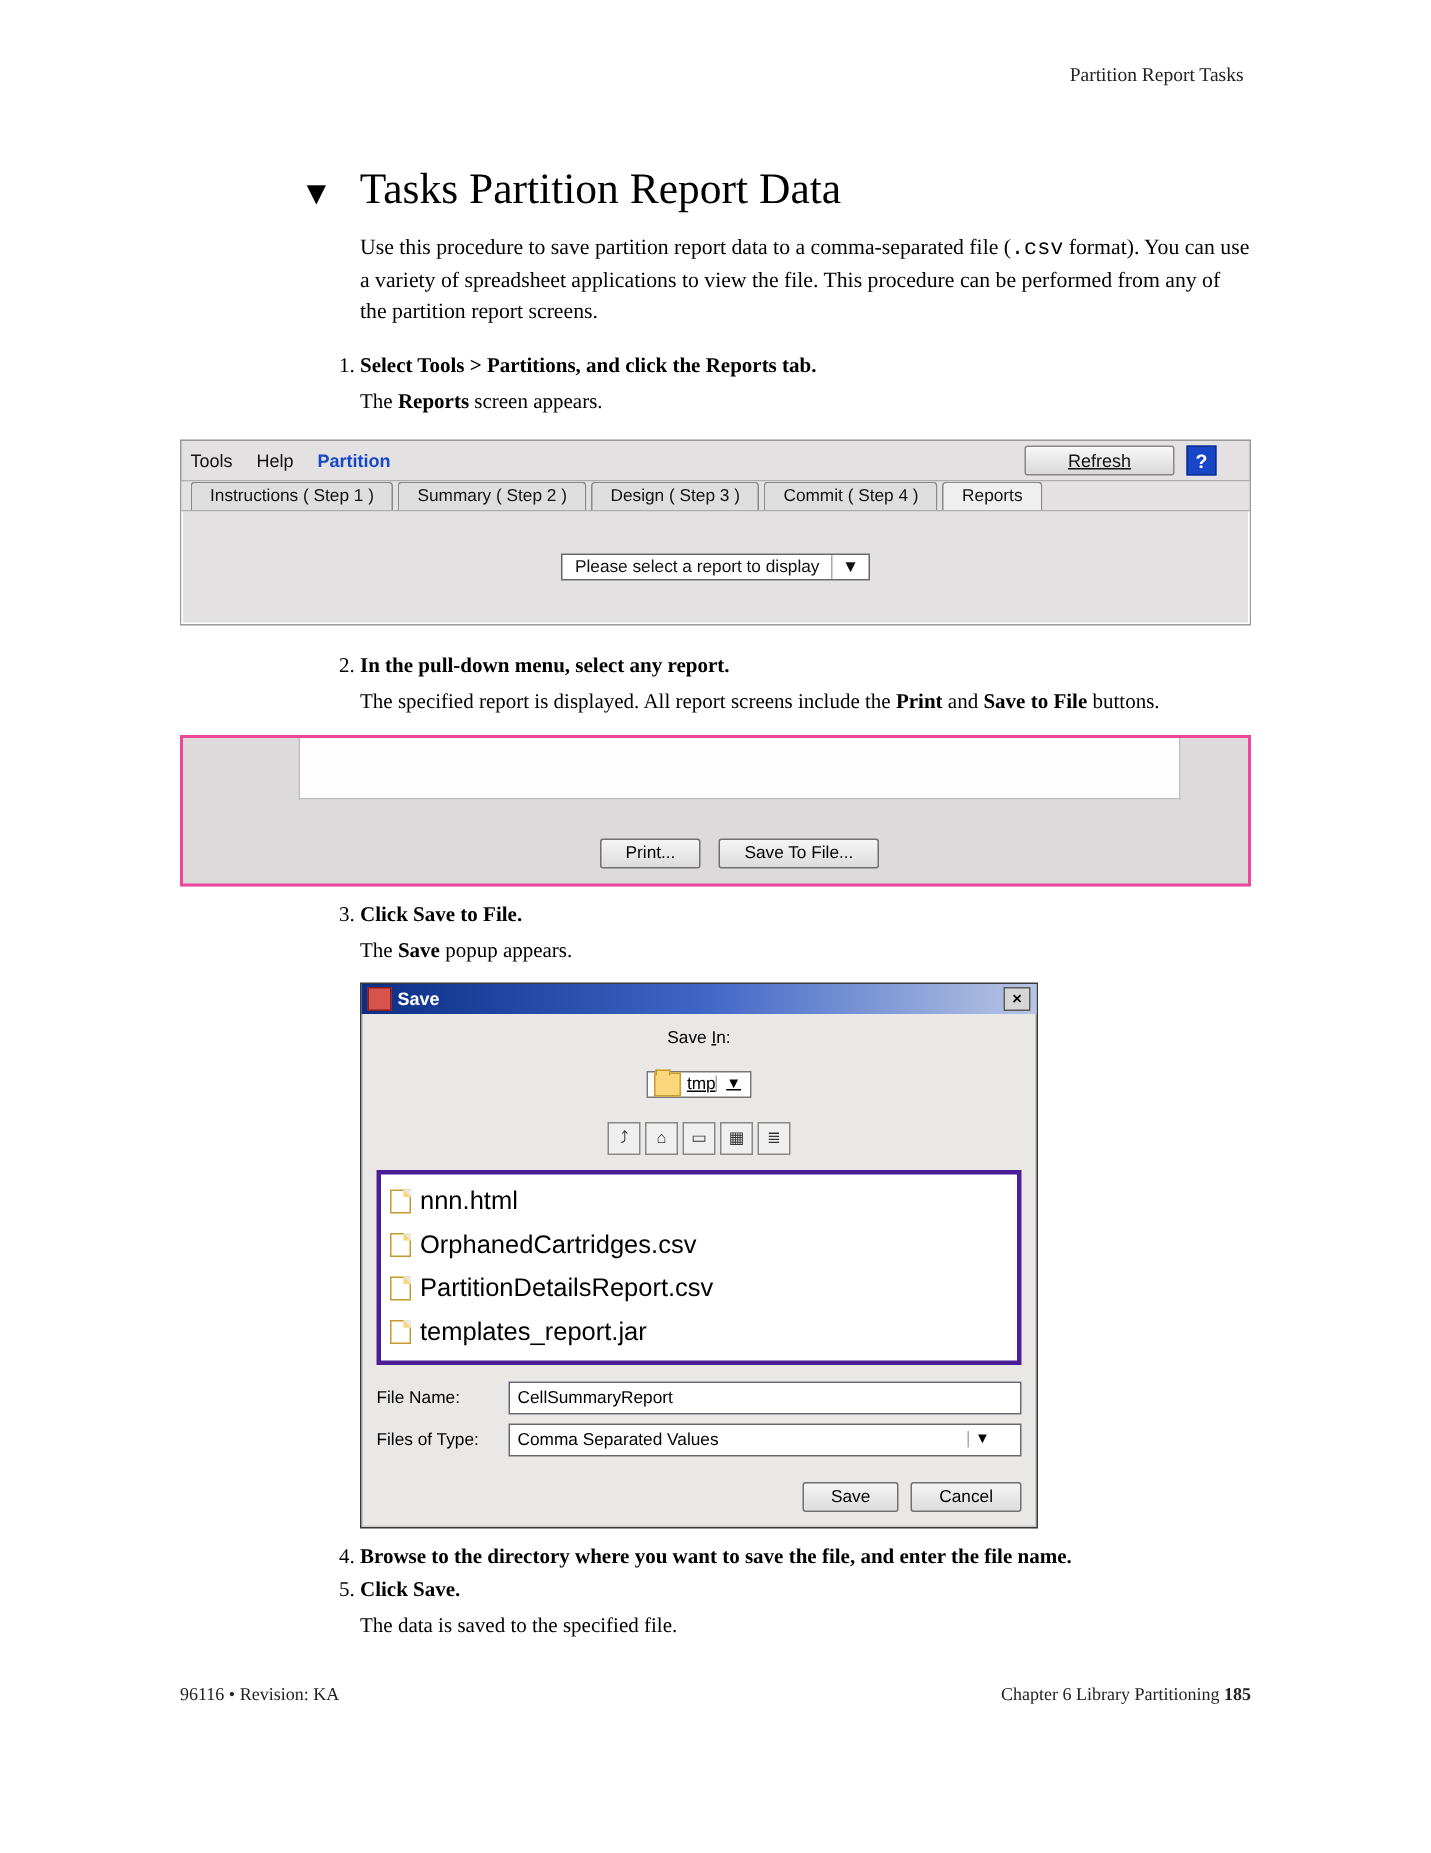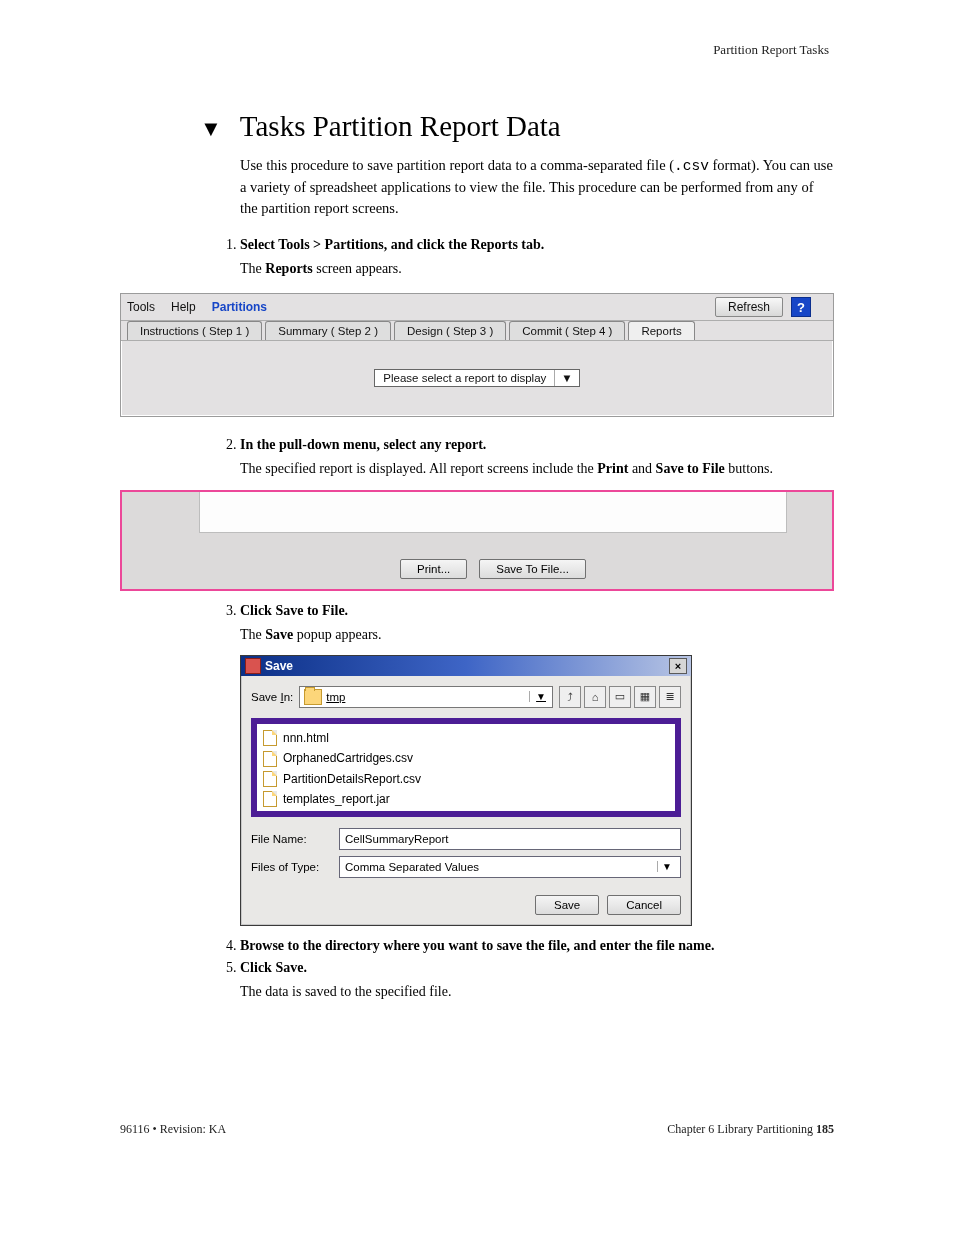--- a/index.html
+++ b/index.html
@@ -72,23 +72,24 @@
     align-items: center;
     padding: 3px 6px;
     border-bottom: 1px solid #adadad;
   }
   .app1 .menubar span { margin-right: 16px; }
   .app1 .menubar .active { color: #1746c7; font-weight: 700; }
   .app1 .menubar .spacer { flex: 1; }
   .app1 .menubar .refresh-btn {
     border: 1px solid #888;
     background: linear-gradient(#f8f8f8,#d8d8d8);
-    padding: 2px 12px;
+    padding: 2px 28px;
     border-radius: 2px;
     margin-right: 8px;
+    text-decoration: underline;
   }
   .app1 .menubar .help-icon {
     width: 18px; height: 18px;
     background: #1746c7;
     color: #fff;
     display: inline-flex; align-items: center; justify-content: center;
     font-weight: 700; font-size: 13px;
     border: 1px solid #0c2f8e;
   }
   .app1 .tabrow {
@@ -184,22 +185,23 @@
   .savedlg .titlebar .spacer { flex:1; }
   .savedlg .titlebar .close {
     width: 16px; height: 14px;
     background: #d6d6d6; color:#000;
     border: 1px solid #5a5a5a;
     display: inline-flex; align-items:center; justify-content:center;
     font-size: 11px; font-weight: 700;
   }
   .savedlg .toolbar {
     display: flex; align-items: center;
-    gap: 6px;
+    gap: 16px;
     padding: 10px 10px 6px 10px;
+    flex-direction: column;
   }
   .savedlg .toolbar label { font-size: 11.5px; }
   .savedlg .toolbar .under { text-decoration: underline; }
   .savedlg .combo2 {
     flex: 1;
     border: 1px solid #777;
     background: #fff;
     display: inline-flex; align-items:center;
     height: 20px;
     text-decoration: underline;
@@ -221,24 +223,24 @@
   .savedlg .iconbtns .ib {
     width: 20px; height: 20px;
     border: 1px solid #888;
     background: #efefef;
     display:inline-flex; align-items:center; justify-content:center;
     font-size: 11px; color:#333;
   }
   .savedlg .filelist {
     margin: 4px 10px 8px 10px;
     background: #fff;
-    border: 6px solid #4c1d95;
-    height: 99px;
+    border: 3px solid #4c1d95;
+    height: 130px;
     padding: 4px 6px;
-    font-size: 12px;
+    font-size: 17px;
     box-sizing: border-box;
   }
   .savedlg .filelist .fentry {
     display:flex; align-items:center; gap:6px; line-height:1.7;
   }
   .savedlg .filelist .docicon {
     width: 12px; height: 14px;
     border: 1px solid #c69a2f;
     background: #fff;
     position: relative;
@@ -299,21 +301,21 @@
       <div class="follow">
         <span>The </span><b>Reports</b><span> screen appears.</span>
       </div>
     </li>
   </ol>
 
   <div class="app1">
     <div class="menubar">
       <span>Tools</span>
       <span>Help</span>
-      <span class="active">Partitions</span>
+      <span class="active">Partition</span>
       <span class="spacer"></span>
       <span class="refresh-btn">Refresh</span>
       <span class="help-icon">?</span>
     </div>
     <div class="tabrow">
       <div class="tab">Instructions ( Step 1 )</div>
       <div class="tab">Summary ( Step 2 )</div>
       <div class="tab">Design ( Step 3 )</div>
       <div class="tab">Commit ( Step 4 )</div>
       <div class="tab active">Reports</div>
@@ -394,21 +396,21 @@
           </div>
       </div>
       <div class="formrow">
         <label>File <span class="under">N</span>ame:</label>
         <div class="input">
           <span>CellSummaryReport</span>
         </div>
       </div>
       <div class="formrow">
         <label>Files of <span class="under">T</span>ype:</label>
-        <div class="input" style="padding-right:4px">
+        <div class="input" style="padding-right:16px">
           <span style="flex:1">Comma Separated Values</span>
           <span class="arrow">▼</span>
         </div>
       </div>
       <div class="dlgbuttons">
         <div class="b">Save</div>
         <div class="b">Cancel</div>
       </div>
     </div>
   </div>

